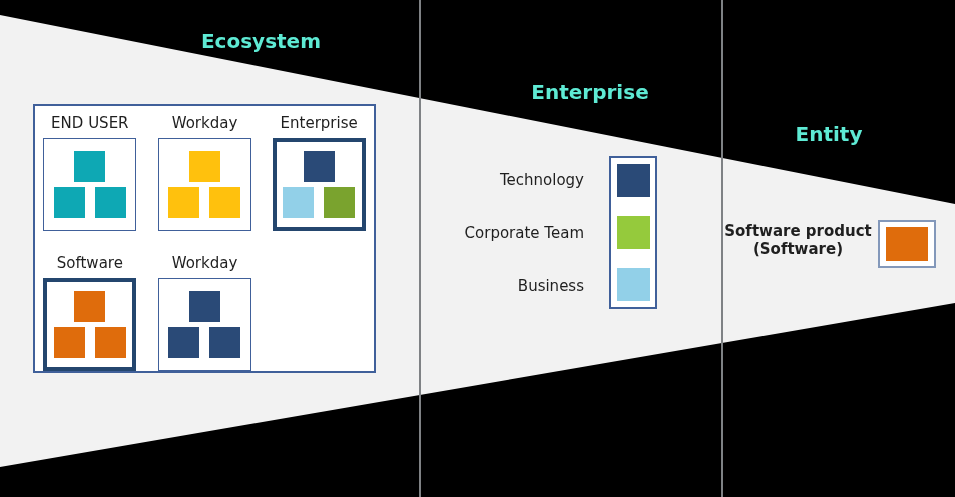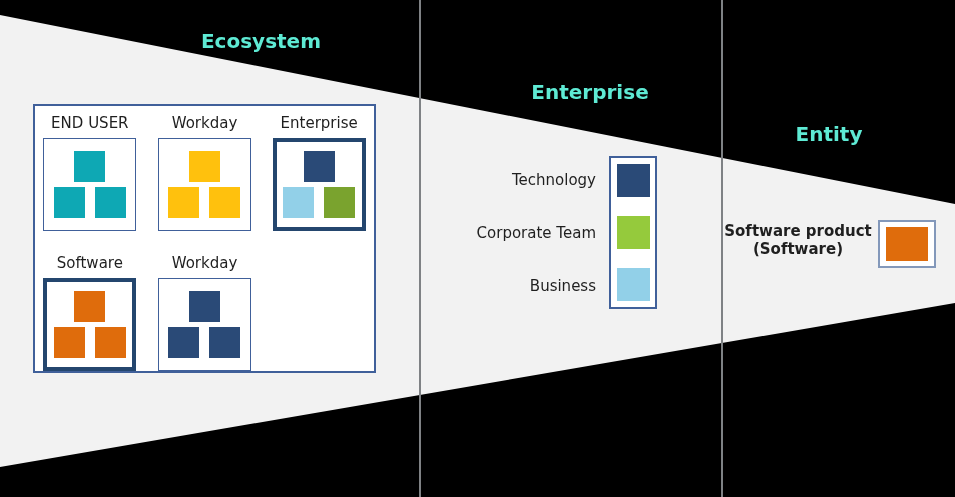--- a/index.html
+++ b/index.html
@@ -93,21 +93,21 @@
     border: 2px solid #40609a;
     display: flex;
     flex-direction: column;
     align-items: center;
     justify-content: space-between;
     padding: 6px 0;
   }
   .ent-sq { width: 33px; height: 33px; }
   .ent-label {
     position: absolute;
-    right: 359px;
+    right: 371px;
     height: 18px;
     line-height: 18px;
     font-size: 15px;
     white-space: nowrap;
     text-align: right;
   }
   .ent-label.l1 { top: 171px; }
   .ent-label.l2 { top: 224px; }
   .ent-label.l3 { top: 277px; margin-left: 24px; }
 

